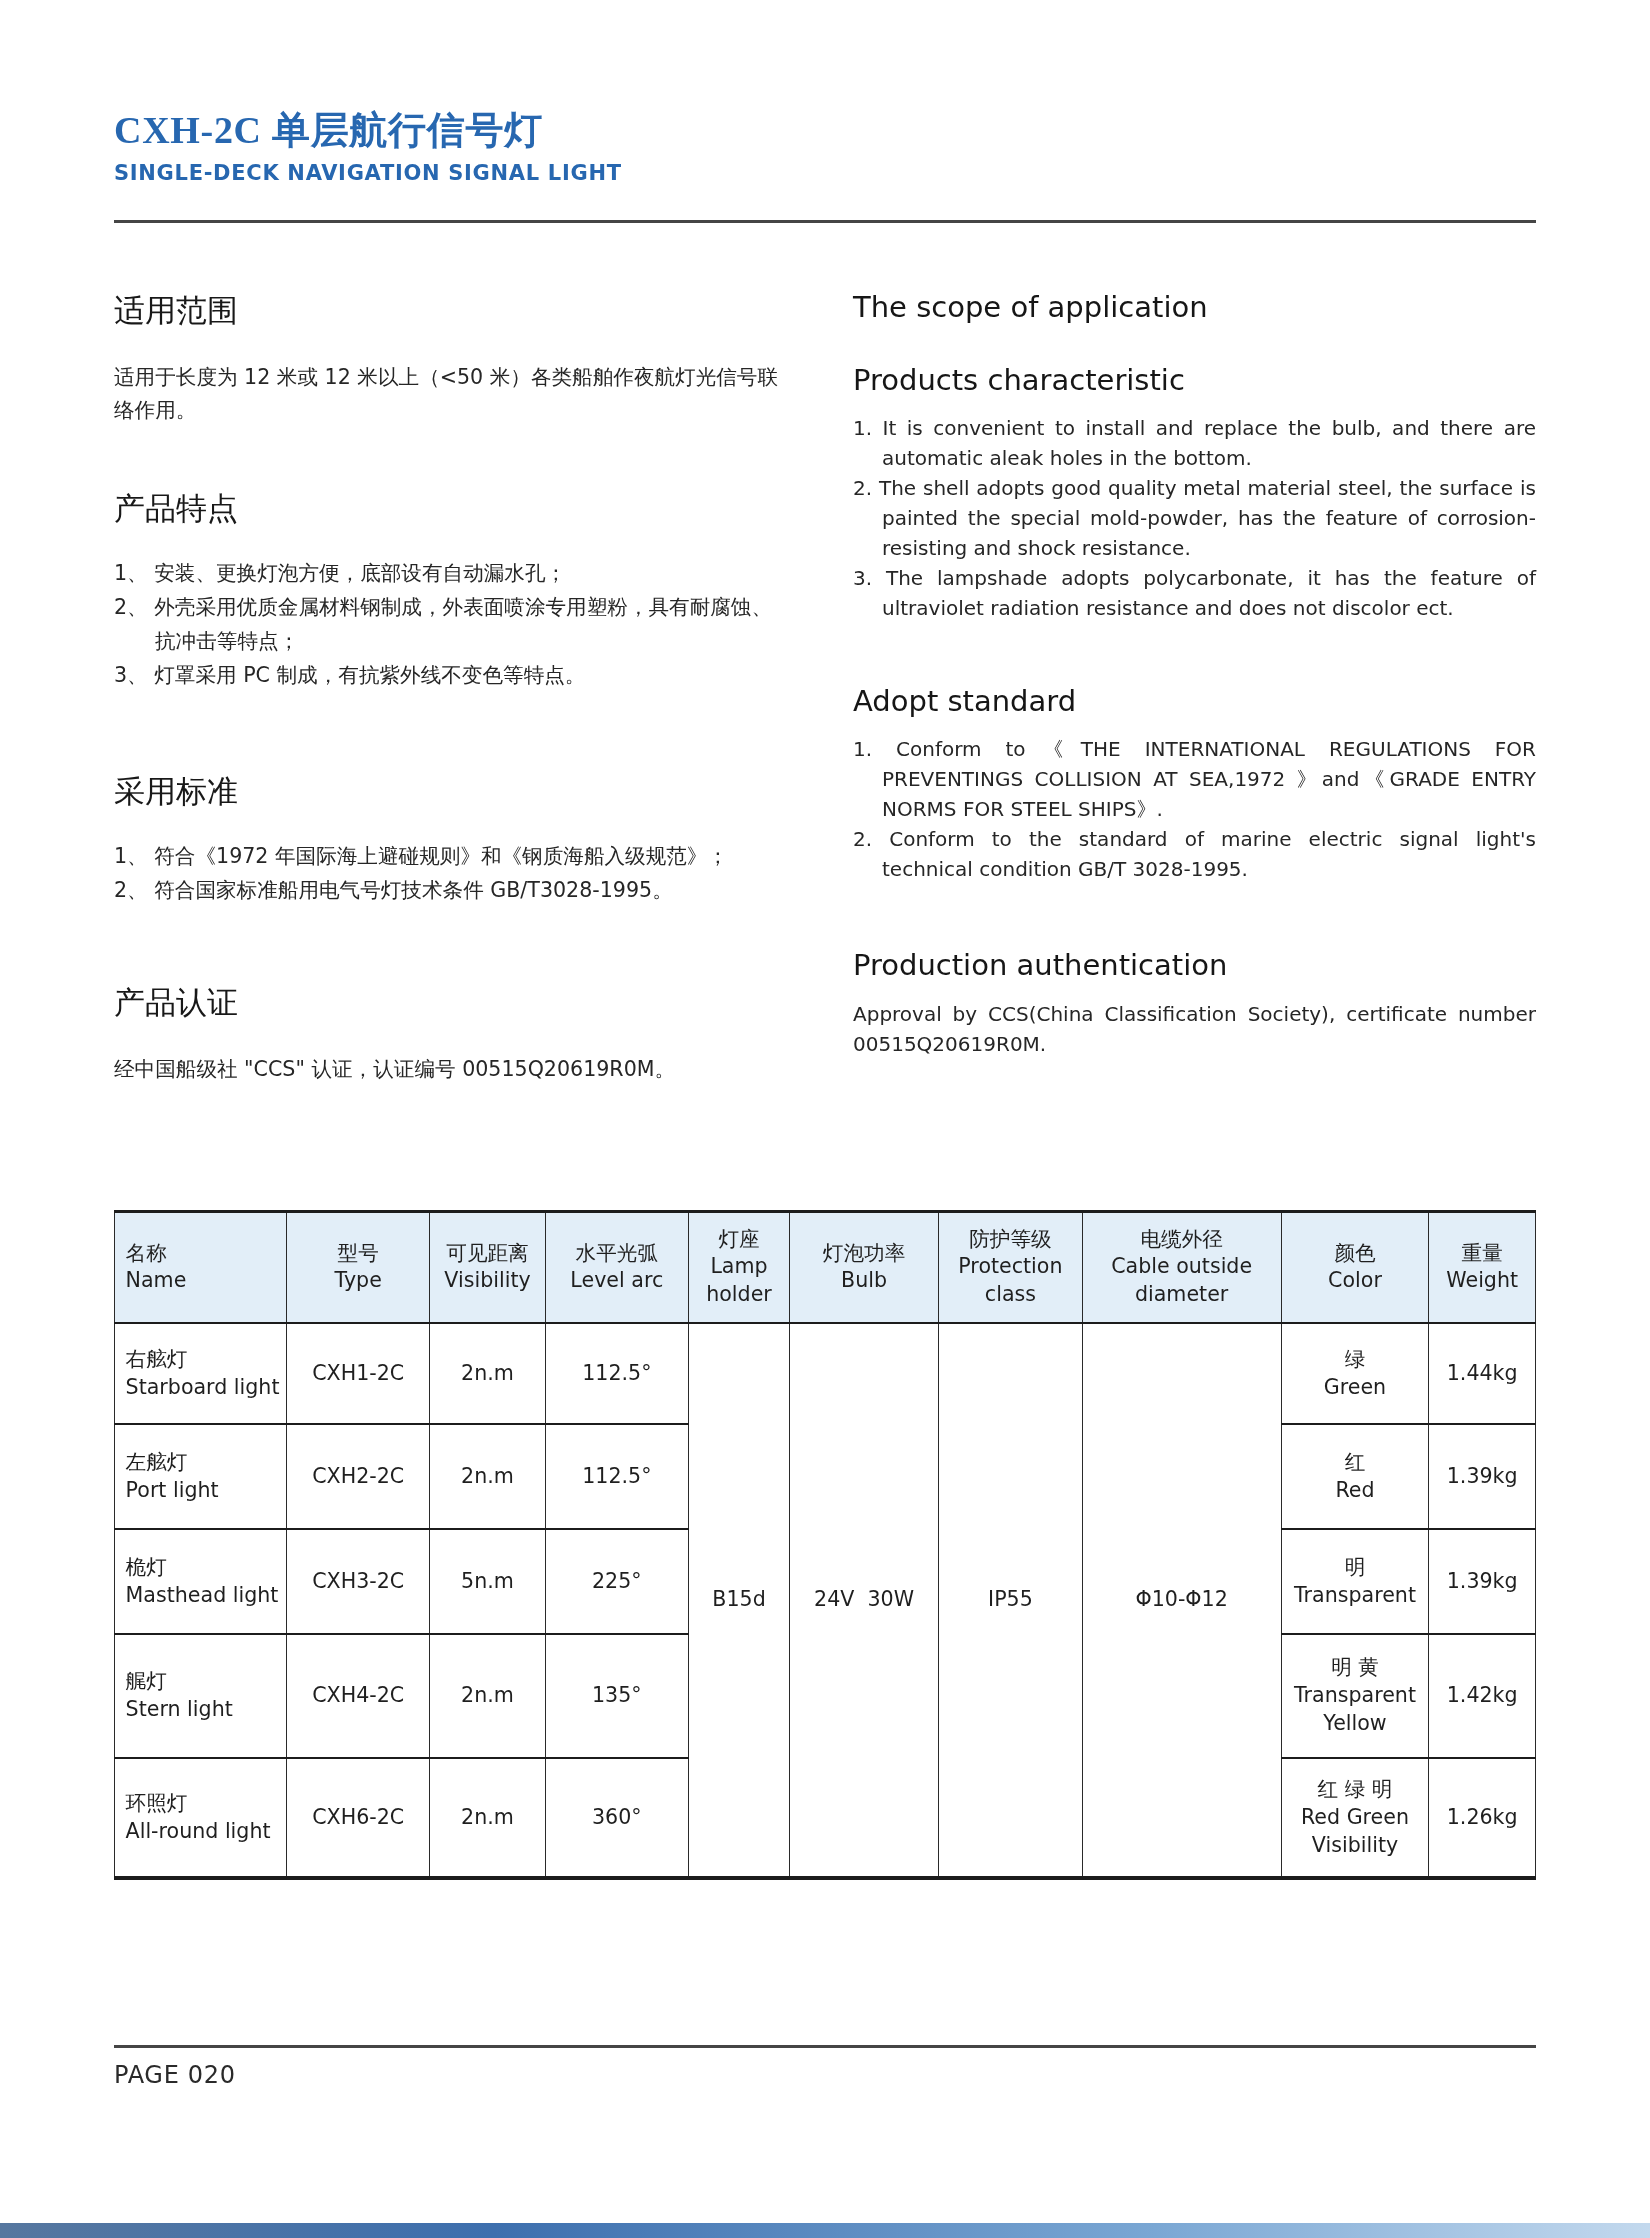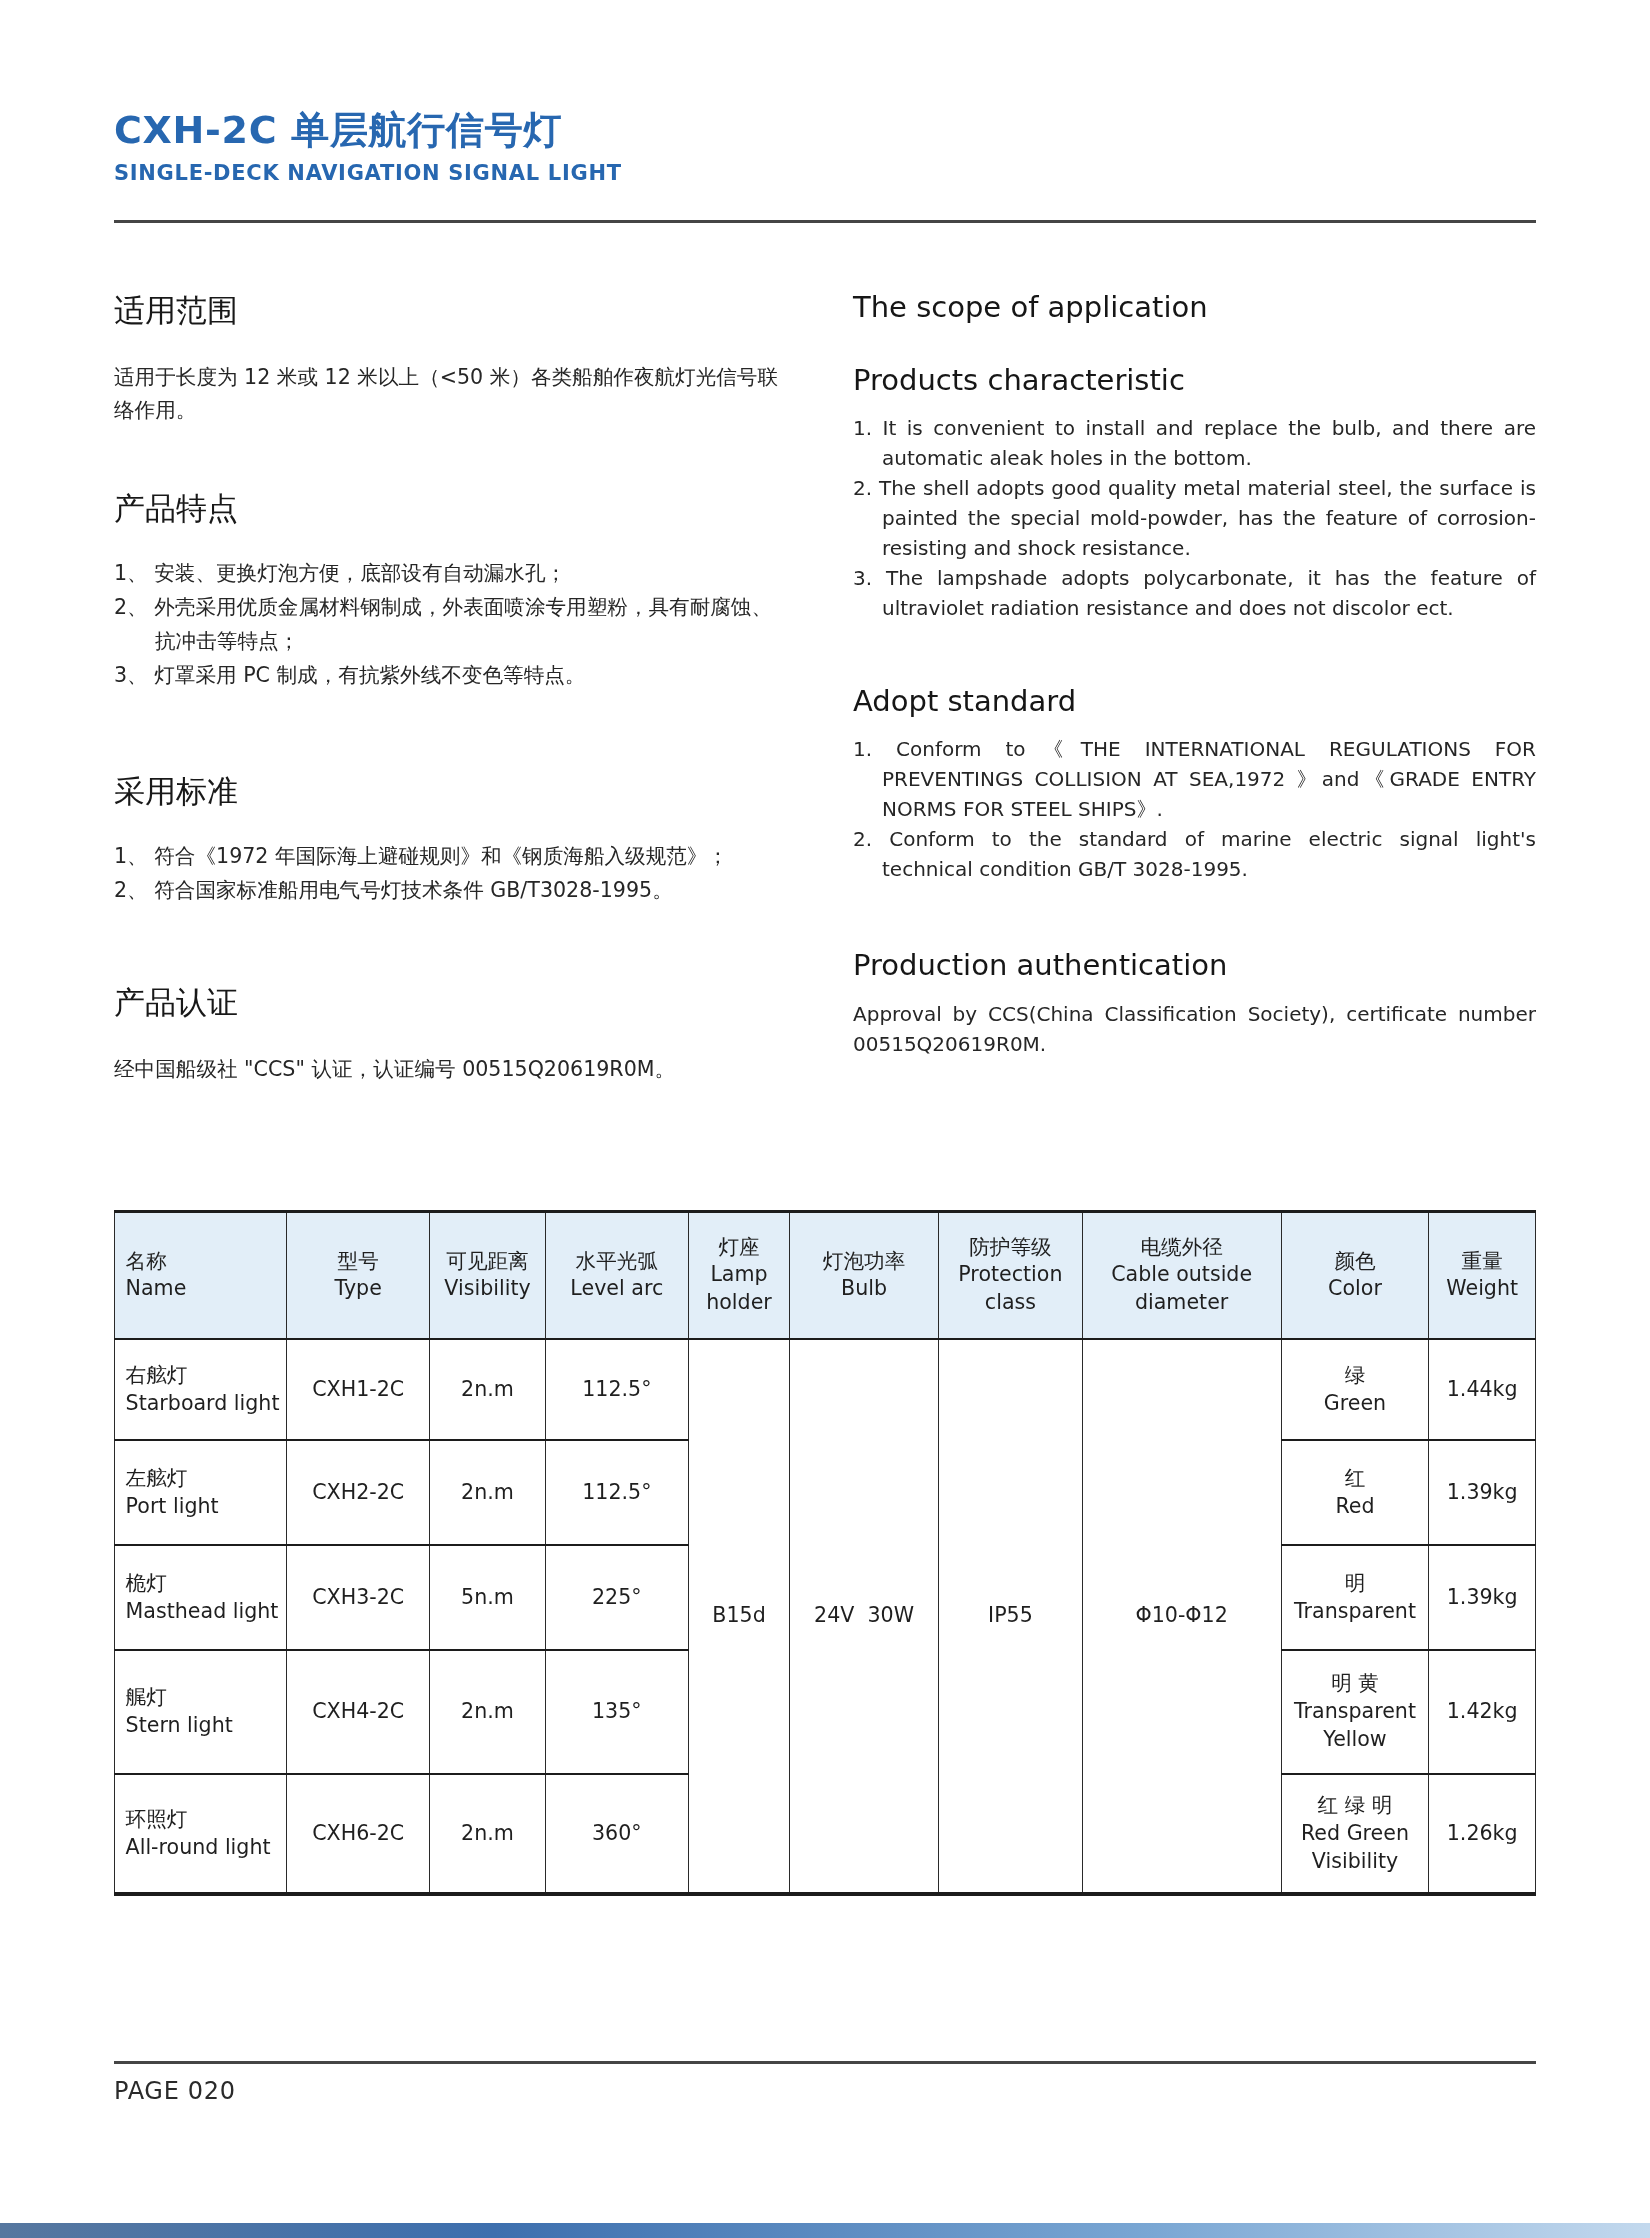--- a/index.html
+++ b/index.html
@@ -14,20 +14,21 @@
     color:#242424;
     overflow:hidden;
   }
   
   .title-cn{
     margin:0;
     font-size:38px;
     font-weight:700;
     color:#2767b0;
     letter-spacing:0.7px;
+    font-family:Liberation Serif, serif;
   }
   .title-en{
     margin:5.3px 0 0 0;
     font-size:21px;
     font-weight:600;
     color:#2767b0;
     letter-spacing:0.7px;
   }
   .rule{
     height:2.7px;
@@ -123,21 +124,21 @@
   }
   .specs-table th{
     background:#e2eef8;
     border-bottom:2px solid #1c1c1c;
   }
   .specs-table tbody td{
     border-top:2.7px solid #1c1c1c;
     background:#ffffff;
   }
   .specs-table .cell-left{text-align:left;padding-left:10.6px;}
-  thead tr{height:128px;}
+  thead tr{height:112px;}
   tr.r1{height:101px;}
   tr.r2{height:105px;}
   tr.r3{height:105px;}
   tr.r4{height:124px;}
   tr.r5{height:120px;}
   
   .footer-rule{
     height:2.7px;
     background:#454545;
     margin-top:165px;

